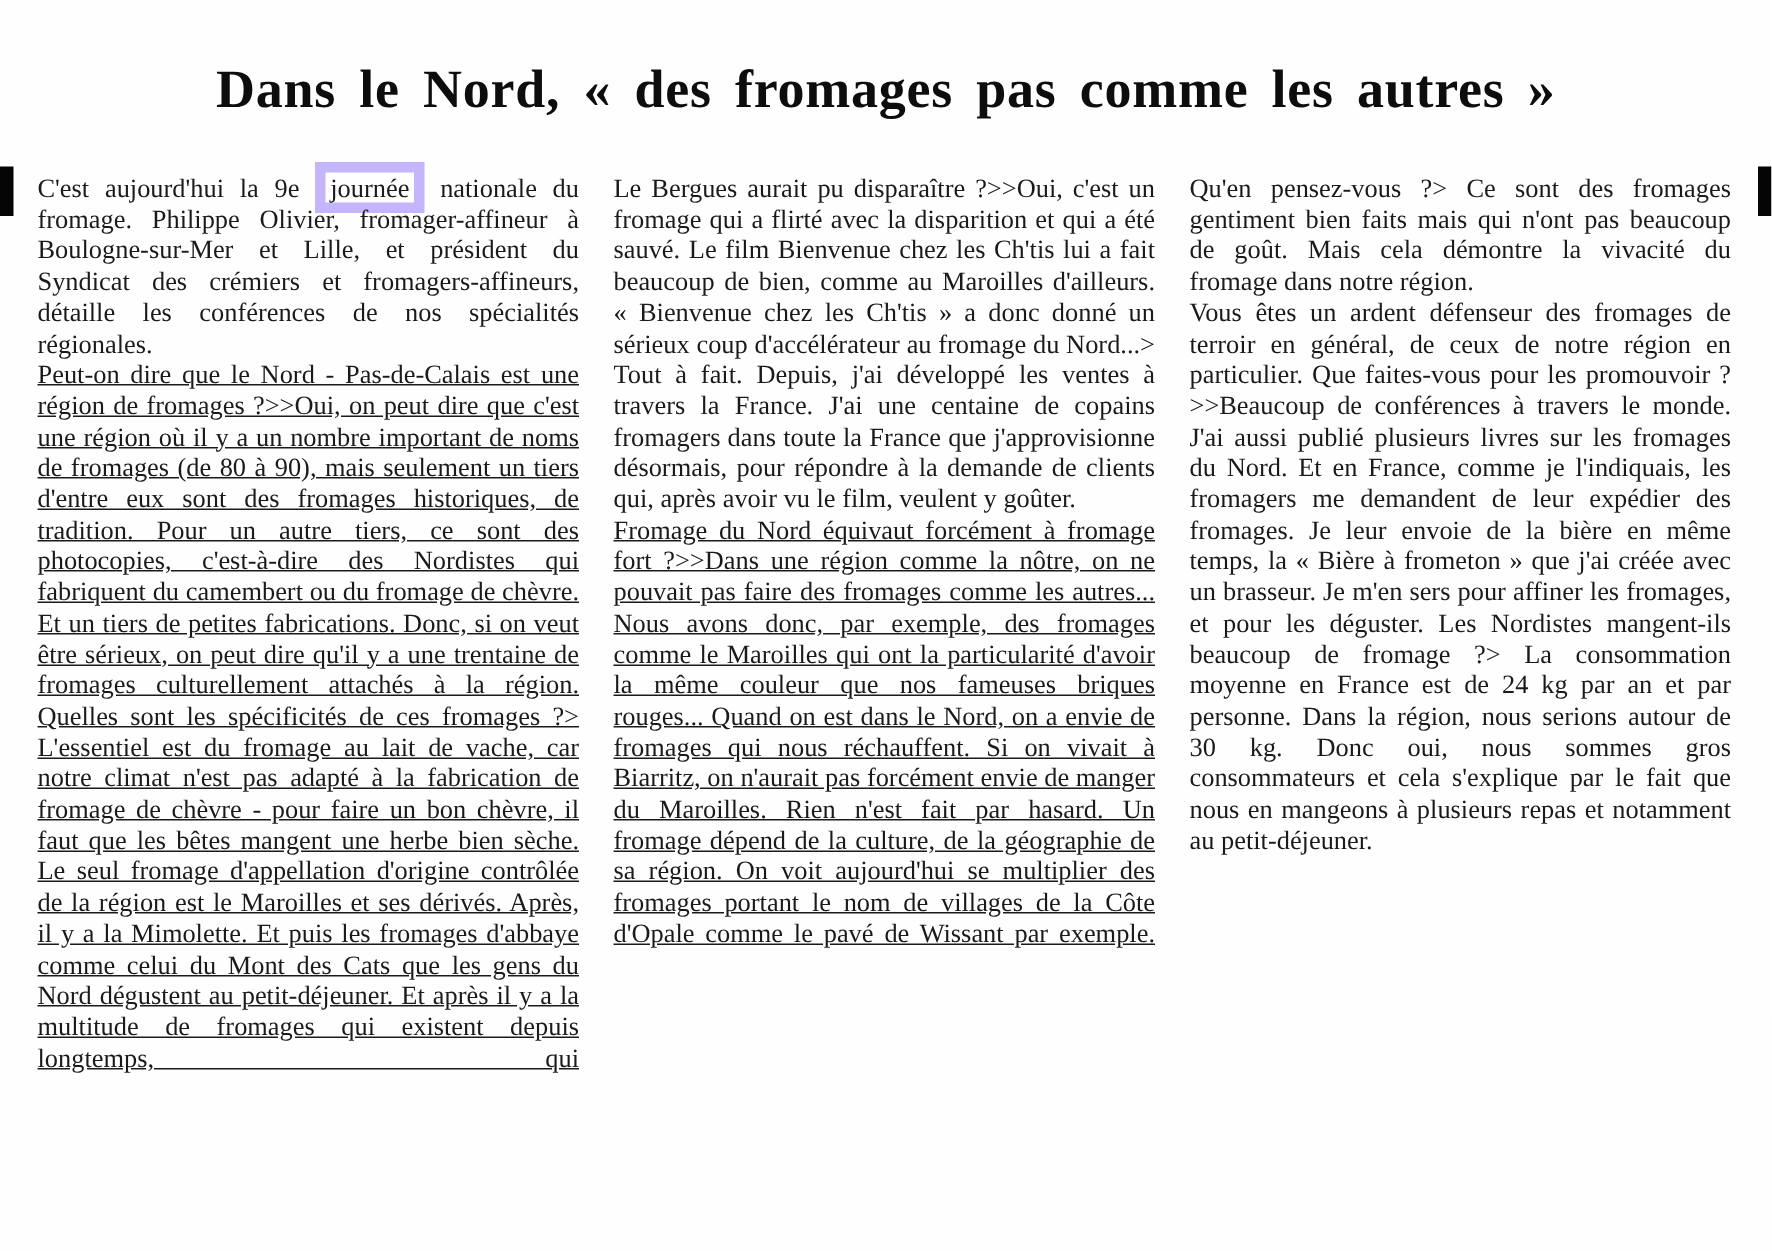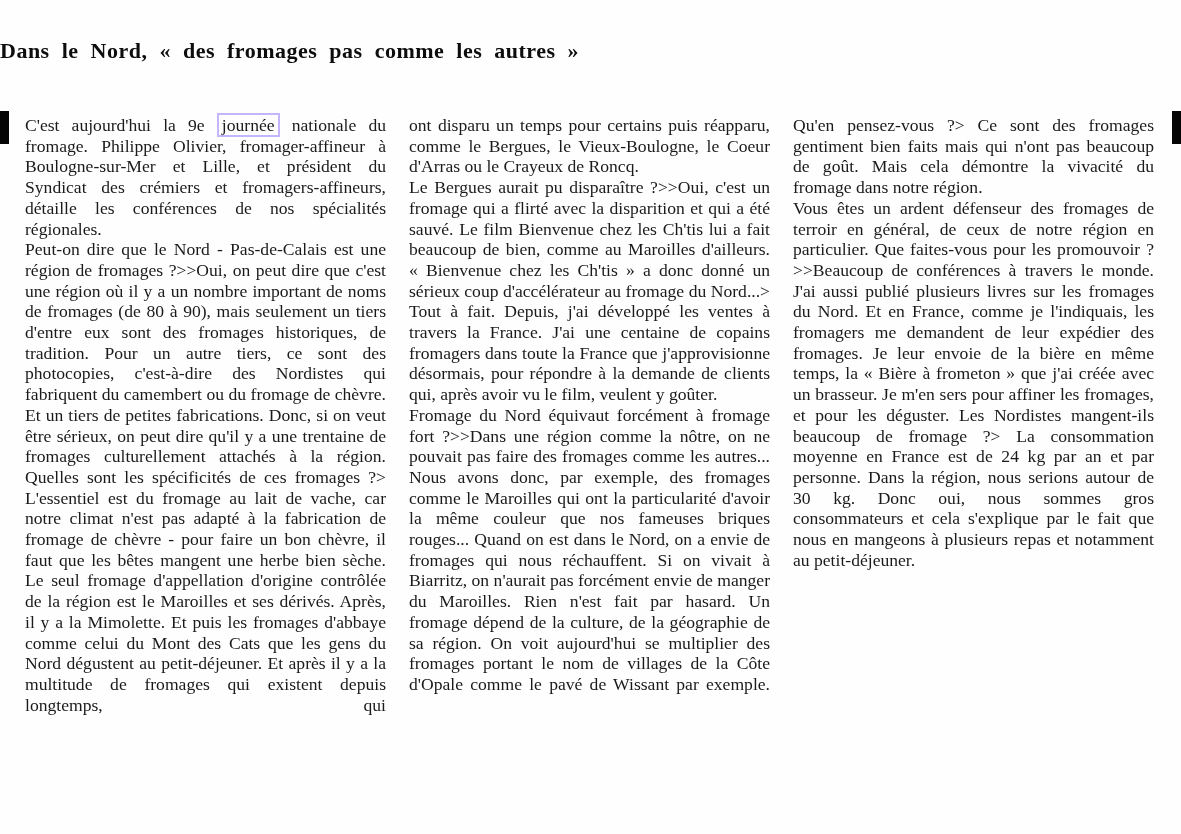--- a/index.html
+++ b/index.html
@@ -20,65 +20,64 @@
     top: 111px;
     width: 9px; height: 33px;
     background: #050505;
   }
   .crop-mark.left  { left: 0; }
   .crop-mark.right { right: 0; }
   .title {
     position: absolute;
     top: 38px; left: 0;
     width: 100%;
-    text-align: left;
-    font-size: 22px;
+    text-align: center;
+    font-size: 36px;
     font-weight: bold;
     letter-spacing: 0.5px;
     word-spacing: 6px;
     color: #0d0d0d;
     white-space: nowrap;
   }
   .col {
     position: absolute;
     top: 115px;
     width: 361px;
     font-size: 17.6px;
     line-height: 20.7px;
     text-align: justify;
     color: #1a1a1a;
   }
   .col1 { left: 25px;  }
   .col2 { left: 409px; }
   .col3 { left: 793px; }
   .frag { margin: 0; }
   
-  .frag.cont { text-align-last: justify; }
+  .frag.cont { text-align-last: justify; text-decoration: underline; }
   .boxed {
-    border: 2px solid #c4b5fd;
+    border: 7px solid #c4b5fd;
     padding: 0 3px;
   }
 </style>
 </head>
 <body>
 
 <div class="page">
 
   <div class="crop-mark left"></div>
   <div class="crop-mark right"></div>
 
   <h1 class="title">Dans le Nord, « des fromages pas comme les autres »</h1>
 
   <div class="col col1">
     <p class="frag"><span>C'est aujourd'hui la 9e </span><span class="boxed">journée</span><span> nationale du fromage. Philippe Olivier, fromager-affineur à Boulogne-sur-Mer et Lille, et président du Syndicat des crémiers et fromagers-affineurs, détaille les conférences de nos spécialités régionales.</span></p>
     <p class="frag cont">Peut-on dire que le Nord - Pas-de-Calais est une région de fromages ?&gt;&gt;Oui, on peut dire que c'est une région où il y a un nombre important de noms de fromages (de 80 à 90), mais seulement un tiers d'entre eux sont des fromages historiques, de tradition. Pour un autre tiers, ce sont des photocopies, c'est-à-dire des Nordistes qui fabriquent du camembert ou du fromage de chèvre. Et un tiers de petites fabrications. Donc, si on veut être sérieux, on peut dire qu'il y a une trentaine de fromages culturellement attachés à la région. Quelles sont les spécificités de ces fromages ?&gt; L'essentiel est du fromage au lait de vache, car notre climat n'est pas adapté à la fabrication de fromage de chèvre - pour faire un bon chèvre, il faut que les bêtes mangent une herbe bien sèche. Le seul fromage d'appellation d'origine contrôlée de la région est le Maroilles et ses dérivés. Après, il y a la Mimolette. Et puis les fromages d'abbaye comme celui du Mont des Cats que les gens du Nord dégustent au petit-déjeuner. Et après il y a la multitude de fromages qui existent depuis longtemps, qui</p>
   </div>
 
   <div class="col col2">
-    <p class="frag">ont disparu un temps pour certains puis réapparu, comme le Bergues, le Vieux-Boulogne, le Coeur d'Arras ou le Crayeux de Roncq.</p>
     <p class="frag">Le Bergues aurait pu disparaître ?&gt;&gt;Oui, c'est un fromage qui a flirté avec la disparition et qui a été sauvé. Le film Bienvenue chez les Ch'tis lui a fait beaucoup de bien, comme au Maroilles d'ailleurs. « Bienvenue chez les Ch'tis » a donc donné un sérieux coup d'accélérateur au fromage du Nord...&gt; Tout à fait. Depuis, j'ai développé les ventes à travers la France. J'ai une centaine de copains fromagers dans toute la France que j'approvisionne désormais, pour répondre à la demande de clients qui, après avoir vu le film, veulent y goûter.</p>
     <p class="frag cont">Fromage du Nord équivaut forcément à fromage fort ?&gt;&gt;Dans une région comme la nôtre, on ne pouvait pas faire des fromages comme les autres... Nous avons donc, par exemple, des fromages comme le Maroilles qui ont la particularité d'avoir la même couleur que nos fameuses briques rouges... Quand on est dans le Nord, on a envie de fromages qui nous réchauffent. Si on vivait à Biarritz, on n'aurait pas forcément envie de manger du Maroilles. Rien n'est fait par hasard. Un fromage dépend de la culture, de la géographie de sa région. On voit aujourd'hui se multiplier des fromages portant le nom de villages de la Côte d'Opale comme le pavé de Wissant par exemple.</p>
   </div>
 
   <div class="col col3">
     <p class="frag">Qu'en pensez-vous ?&gt; Ce sont des fromages gentiment bien faits mais qui n'ont pas beaucoup de goût. Mais cela démontre la vivacité du fromage dans notre région.</p>
     <p class="frag">Vous êtes un ardent défenseur des fromages de terroir en général, de ceux de notre région en particulier. Que faites-vous pour les promouvoir ? &gt;&gt;Beaucoup de conférences à travers le monde. J'ai aussi publié plusieurs livres sur les fromages du Nord. Et en France, comme je l'indiquais, les fromagers me demandent de leur expédier des fromages. Je leur envoie de la bière en même temps, la « Bière à frometon » que j'ai créée avec un brasseur. Je m'en sers pour affiner les fromages, et pour les déguster. Les Nordistes mangent-ils beaucoup de fromage ?&gt; La consommation moyenne en France est de 24 kg par an et par personne. Dans la région, nous serions autour de 30 kg. Donc oui, nous sommes gros consommateurs et cela s'explique par le fait que nous en mangeons à plusieurs repas et notamment au petit-déjeuner.</p>
   </div>
 
 </div>

